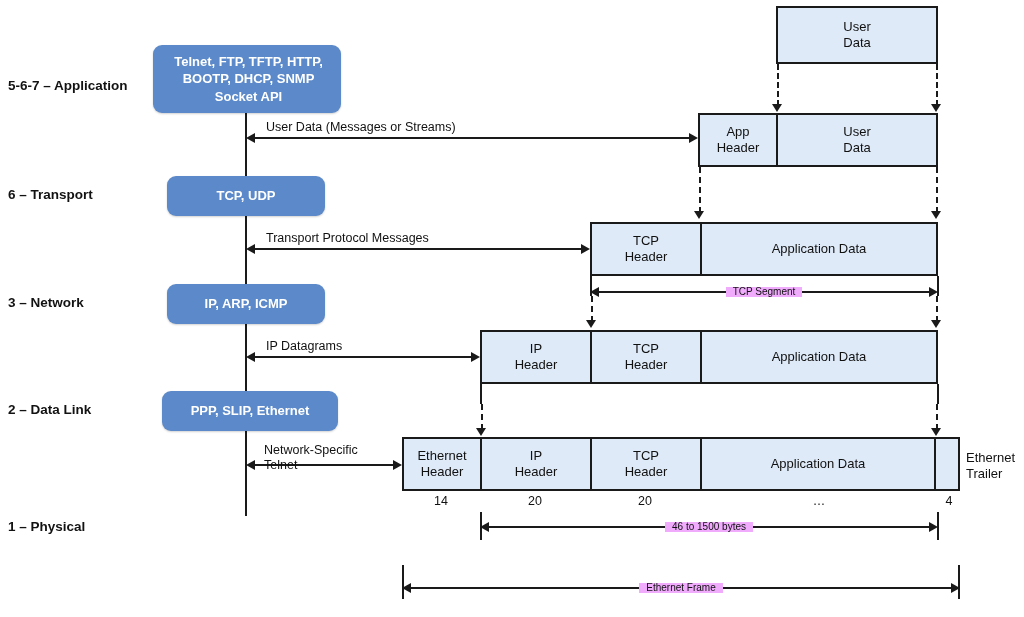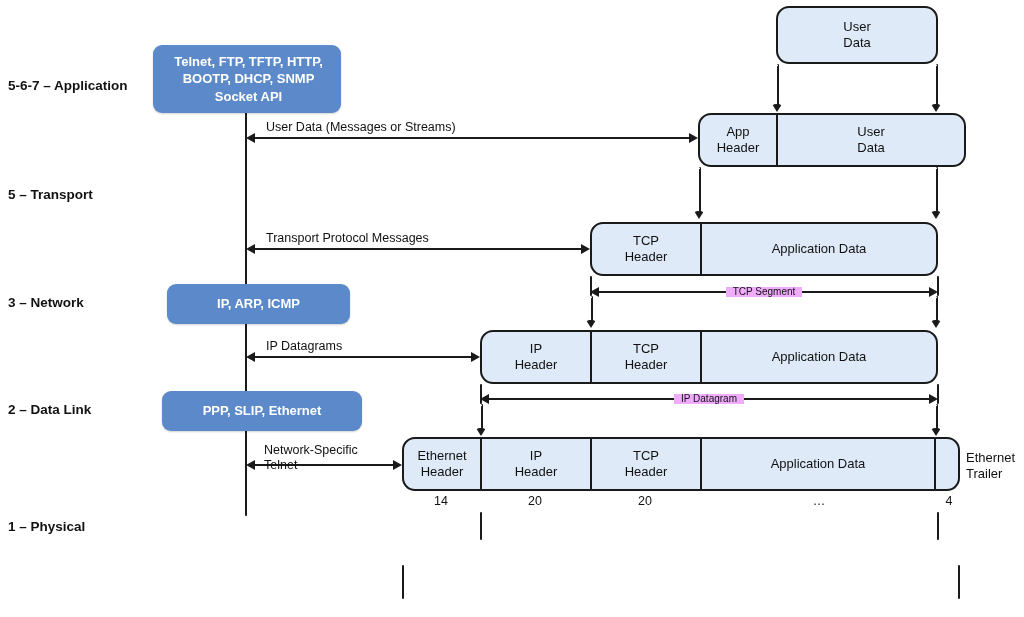--- a/index.html
+++ b/index.html
@@ -12,21 +12,21 @@
     font-family: "Liberation Sans", sans-serif;
     color: #1a1a1a;
   }
   #stage {
     position: relative;
     width: 1024px;
     height: 617px;
     background: #ffffff;
     overflow: hidden;
   }
-  .abs { position: absolute; box-sizing: border-box; border-radius: 13px; }
+  .abs { position: absolute; box-sizing: border-box; }
 
   
   .layer-label {
     font-size: 13.5px;
     font-weight: bold;
     color: #121212;
     white-space: nowrap;
     line-height: 1;
   }
 
@@ -145,38 +145,39 @@
     white-space: pre-line;
   }
 </style>
 </head>
 <body>
 
 <div id="stage">
 
   <div class="abs layer-label" style="left:8px; top:79px;text-align:right;">5-6-7 – Application</div>
 
-  <div class="abs layer-label" style="left:8px; top:188px;">5 – Transport</div>
+  <div class="abs layer-label" style="left:8px; top:188px;">6 – Transport</div>
 
   <div class="abs layer-label" style="left:8px; top:296px;">3 – Network</div>
 
   <div class="abs layer-label" style="left:8px; top:403px;text-align:right;">2 – Data Link</div>
 
   <div class="abs layer-label" style="left:8px; top:520px;">1 – Physical</div>
 
   <div class="abs spine" style="left:245px; top:111px; height:405px;"></div>
 
   <div class="abs proto-box" style="left:153px; top:45px; width:188px; height:68px;padding-left:9px;">Telnet, FTP, TFTP, HTTP,
 BOOTP, DHCP, SNMP
 Socket API</div>
 
-
-  <div class="abs proto-box" style="left:167px; top:284px; width:183px; height:40px;">IP, ARP, ICMP</div>
-
-  <div class="abs proto-box" style="left:162px; top:391px; width:200px; height:40px;text-align:center;">PPP, SLIP, Ethernet</div>
+  <div class="abs proto-box" style="left:167px; top:176px; width:158px; height:40px;">TCP, UDP</div>
+
+  <div class="abs proto-box" style="left:167px; top:284px; width:158px; height:40px;">IP, ARP, ICMP</div>
+
+  <div class="abs proto-box" style="left:162px; top:391px; width:176px; height:40px;text-align:center;">PPP, SLIP, Ethernet</div>
 
 
   <div class="abs" style="left:246px; top:132px; width:452px; height:12px; display:flex; align-items:center;">
     <div class="arrowhead-l"></div>
     <div class="harrow" style="flex:1;"></div>
     <div class="arrowhead-r"></div>
   </div>
   <div class="abs arrow-caption" style="left:266px; top:120px;">User Data (Messages or Streams)</div>
 
   <div class="abs" style="left:246px; top:243px; width:344px; height:12px; display:flex; align-items:center;">
@@ -205,21 +206,21 @@
     <div class="pkt-cell" style="flex:1;">User
 Data</div>
   </div>
 
   <div class="abs vdash" style="left:777px; top:64px; height:42px;"></div>
   <div class="abs vdash-head" style="left:772px; top:104px;"></div>
 
   <div class="abs vdash" style="left:936px; top:64px; height:42px;"></div>
   <div class="abs vdash-head" style="left:931px; top:104px;"></div>
 
-  <div class="abs pkt-row" style="left:698px; top:113px; width:268px; height:54px;">
+  <div class="abs pkt-row" style="left:698px; top:113px; width:240px; height:54px;">
     <div class="pkt-cell" style="width:78px;">App
 Header</div>
     <div class="pkt-cell" style="flex:1;">User
 Data</div>
   </div>
 
   <div class="abs vdash" style="left:699px; top:167px; height:46px;"></div>
   <div class="abs vdash-head" style="left:694px; top:211px;"></div>
 
   <div class="abs vdash" style="left:936px; top:167px; height:46px;"></div>
@@ -250,27 +251,20 @@
   <div class="abs pkt-row" style="left:480px; top:330px; width:458px; height:54px;">
     <div class="pkt-cell" style="width:110px;">IP
 Header</div>
     <div class="pkt-cell" style="width:110px;">TCP
 Header</div>
     <div class="pkt-cell" style="flex:1;">Application Data</div>
   </div>
 
   <div class="abs tick" style="left:480px; top:384px; height:20px;"></div>
   <div class="abs tick" style="left:937px; top:384px; height:20px;"></div>
-  <div class="abs" style="left:480px; top:393px; width:458px; height:12px; display:flex; align-items:center;">
-    <div class="span-head-l"></div>
-    <div class="span-line" style="flex:1;"></div>
-    <div class="span-label">IP Datagram</div>
-    <div class="span-line" style="flex:1;"></div>
-    <div class="span-head-r"></div>
-  </div>
 
   <div class="abs vdash" style="left:481px; top:404px; height:26px;"></div>
   <div class="abs vdash-head" style="left:476px; top:428px;"></div>
 
   <div class="abs vdash" style="left:936px; top:404px; height:26px;"></div>
   <div class="abs vdash-head" style="left:931px; top:428px;"></div>
 
   <div class="abs pkt-row" style="left:402px; top:437px; width:558px; height:54px;">
     <div class="pkt-cell" style="width:78px;">Ethernet
 Header</div>
@@ -286,17 +280,31 @@
 Trailer</div>
 
   <div class="abs byte-label" style="left:402px; top:495px; width:78px;">14</div>
   <div class="abs byte-label" style="left:480px; top:495px; width:110px;">20</div>
   <div class="abs byte-label" style="left:590px; top:495px; width:110px;">20</div>
   <div class="abs byte-label" style="left:700px; top:495px; width:238px;">…</div>
   <div class="abs byte-label" style="left:938px; top:495px; width:22px;">4</div>
 
   <div class="abs tick" style="left:480px; top:512px; height:28px;"></div>
   <div class="abs tick" style="left:937px; top:512px; height:28px;"></div>
+  <div class="abs" style="left:480px; top:521px; width:458px; height:12px; display:flex; align-items:center;">
+    <div class="span-head-l"></div>
+    <div class="span-line" style="flex:1;"></div>
+    <div class="span-label">46 to 1500 bytes</div>
+    <div class="span-line" style="flex:1;"></div>
+    <div class="span-head-r"></div>
+  </div>
 
   <div class="abs tick" style="left:402px; top:565px; height:34px;"></div>
   <div class="abs tick" style="left:958px; top:565px; height:34px;"></div>
+  <div class="abs" style="left:402px; top:582px; width:558px; height:12px; display:flex; align-items:center;">
+    <div class="span-head-l"></div>
+    <div class="span-line" style="flex:1;"></div>
+    <div class="span-label">Ethernet Frame</div>
+    <div class="span-line" style="flex:1;"></div>
+    <div class="span-head-r"></div>
+  </div>
 
 </div>
 
 </body></html>

